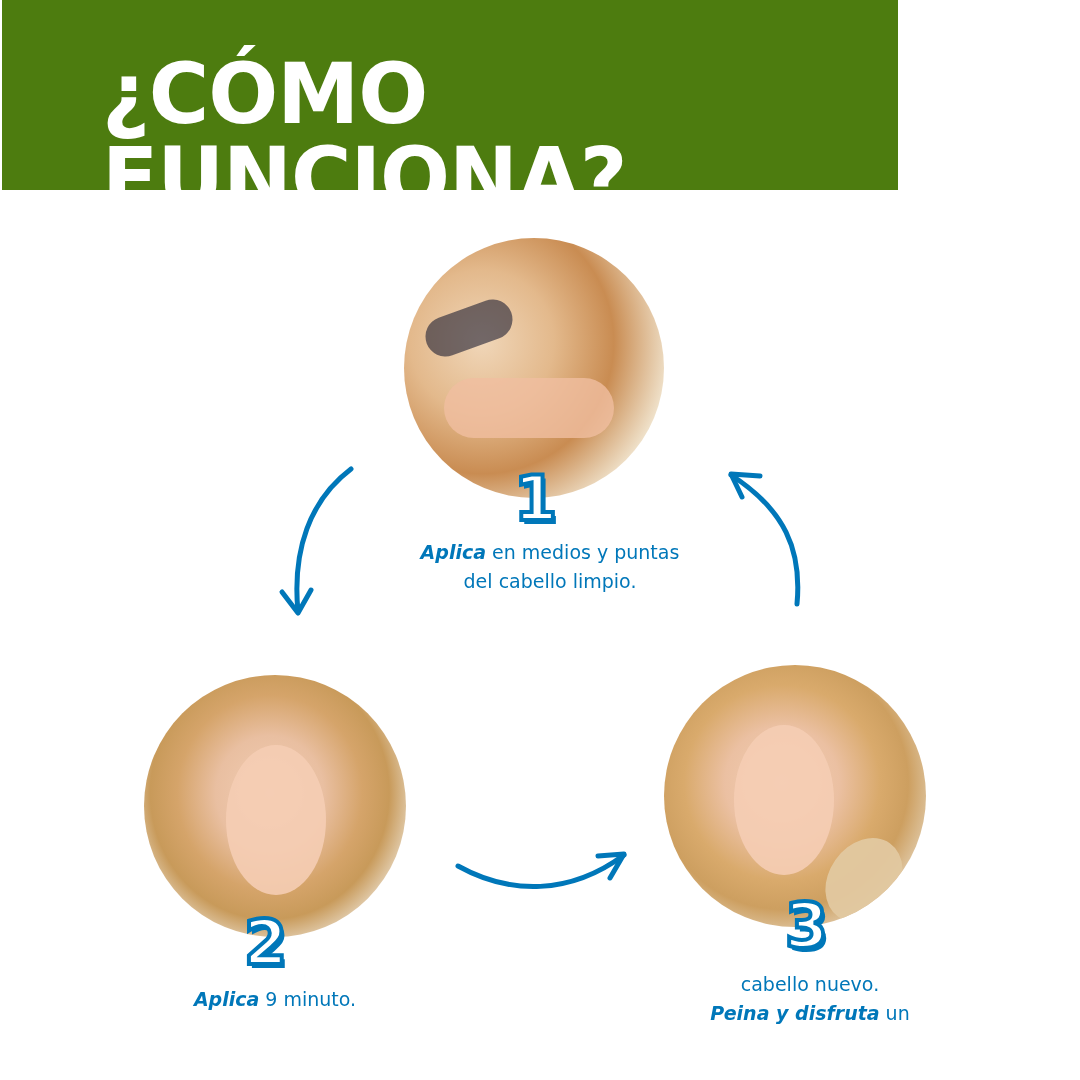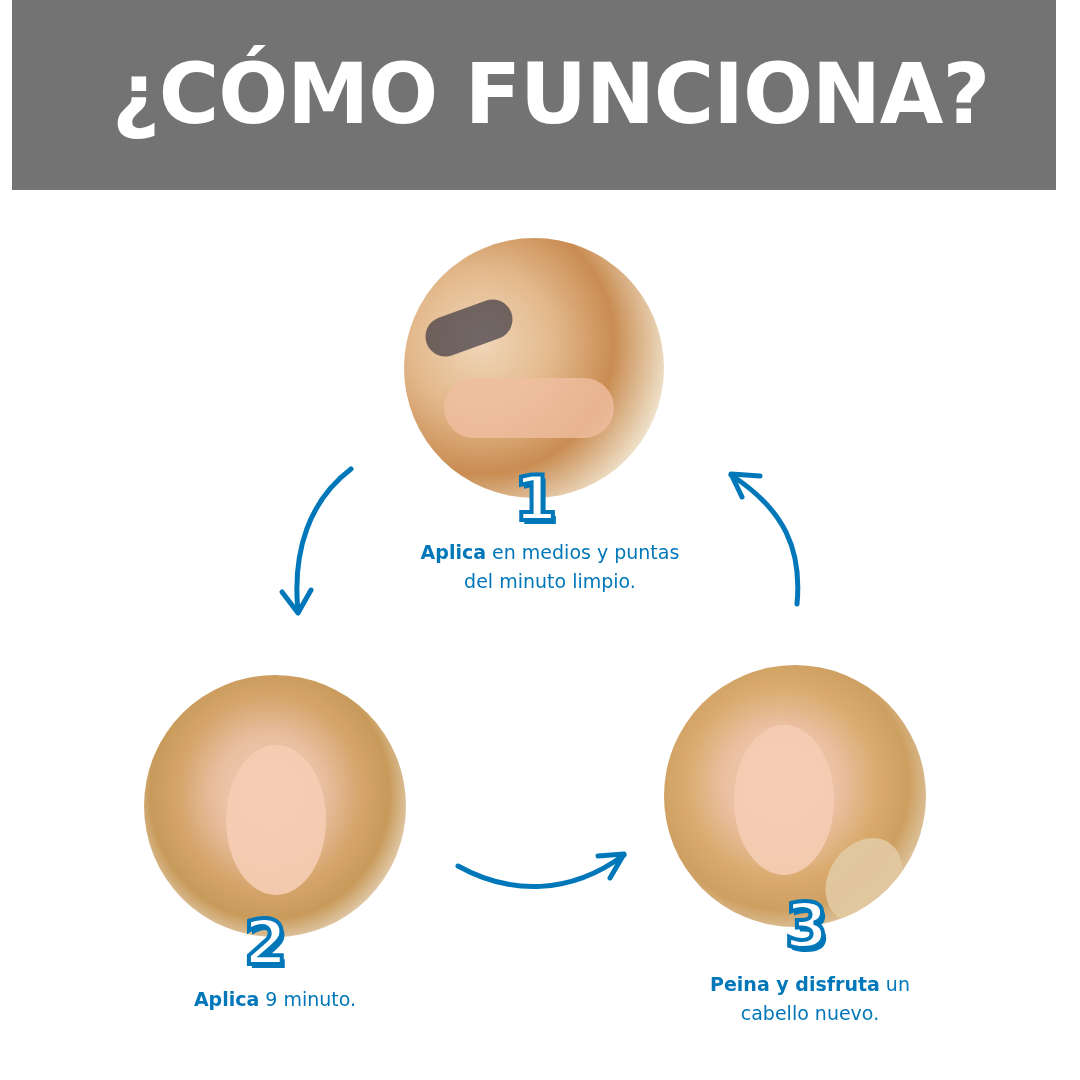--- a/index.html
+++ b/index.html
@@ -1,22 +1,22 @@
 <!DOCTYPE html>
 <html><head>
 <meta charset="utf-8">
 <style>
   html, body { margin: 0; padding: 0; }
   body {
     width: 1080px; height: 1080px; position: relative; overflow: hidden;
     background: #ffffff; font-family: "Liberation Sans", sans-serif;
   }
   .header {
-    position: absolute; left: 12px; top: 0; width: 1044px; height: 190px;
-    background: #737373;
+    position: absolute; left: 2px; top: 0; width: 896px; height: 190px;
+    background: #4d7c0f;
   }
   .header h1 {
     position: absolute; left: 100px; top: 52px; margin: 0;
     color: #ffffff; font-family: "DejaVu Sans", sans-serif; font-weight: bold;
     font-size: 84px; letter-spacing: -1px; line-height: 1;
     transform: scaleX(0.98); transform-origin: left center;
   }
   .photo {
     position: absolute; border-radius: 50%; overflow: hidden;
   }
@@ -30,56 +30,56 @@
   .num {
     position: absolute; font-family: "DejaVu Sans", sans-serif; font-weight: bold;
     font-size: 62px; color: #ffffff; line-height: 1;
     -webkit-text-stroke: 4px #0077b9;
     text-shadow: 3px 4px 0 #0077b9;
   }
   .caption {
     position: absolute; text-align: center; color: #0077b9;
     font-family: "DejaVu Sans", sans-serif; font-size: 19px; line-height: 29px;
   }
-  .caption b { font-weight: bold; }
+  .caption b { font-weight: bold; font-style: italic; }
   svg.arrow { position: absolute; overflow: visible; }
 </style>
 </head>
 <body>
 
 <div class="header">
   <h1>¿CÓMO FUNCIONA?</h1>
 </div>
 
 <div class="photo photo1">
   <div class="face-detail" style="left:20px;top:70px;width:90px;height:40px;background:rgba(30,30,50,0.6);border-radius:20px;transform:rotate(-20deg);"></div>
   <div class="face-detail" style="left:40px;top:140px;width:170px;height:60px;background:rgba(240,190,160,0.8);border-radius:40px;"></div>
 </div>
 <div class="num" style="left:514px;top:468px;">1</div>
 <div class="caption" style="left:360px;top:538px;width:380px;">
   <div><b>Aplica</b><span> en medios y puntas</span></div>
-  <div>del minuto limpio.</div>
+  <div>del cabello limpio.</div>
 </div>
 
 <div class="photo photo2">
   <div class="face-detail" style="left:82px;top:70px;width:100px;height:150px;background:rgba(245,205,180,0.9);"></div>
 </div>
 <div class="num" style="left:244px;top:912px;">2</div>
 <div class="caption" style="left:140px;top:985px;width:270px;">
   <div><b>Aplica</b><span> 9 minuto.</span></div>
 </div>
 
 <div class="photo photo3">
   <div class="face-detail" style="left:70px;top:60px;width:100px;height:150px;background:rgba(245,205,180,0.9);"></div>
   <div class="face-detail" style="left:165px;top:170px;width:70px;height:90px;background:rgba(225,200,160,0.95);transform:rotate(35deg);"></div>
 </div>
 <div class="num" style="left:785px;top:895px;">3</div>
 <div class="caption" style="left:660px;top:970px;width:300px;">
+  <div>cabello nuevo.</div>
   <div><b>Peina y disfruta</b><span> un</span></div>
-  <div>cabello nuevo.</div>
 </div>
 
 <svg class="arrow" style="left:0;top:0;" width="1080" height="1080">
   <g fill="none" stroke="#0077b9" stroke-width="5" stroke-linecap="round" stroke-linejoin="round">
     <g>
       <path d="M351 469 C 310 500, 292 550, 298 612"></path>
       <path d="M282 592 L298 613 L311 590"></path>
     </g>
     <g>
       <path d="M458 866 C 510 895, 570 895, 624 855"></path>

